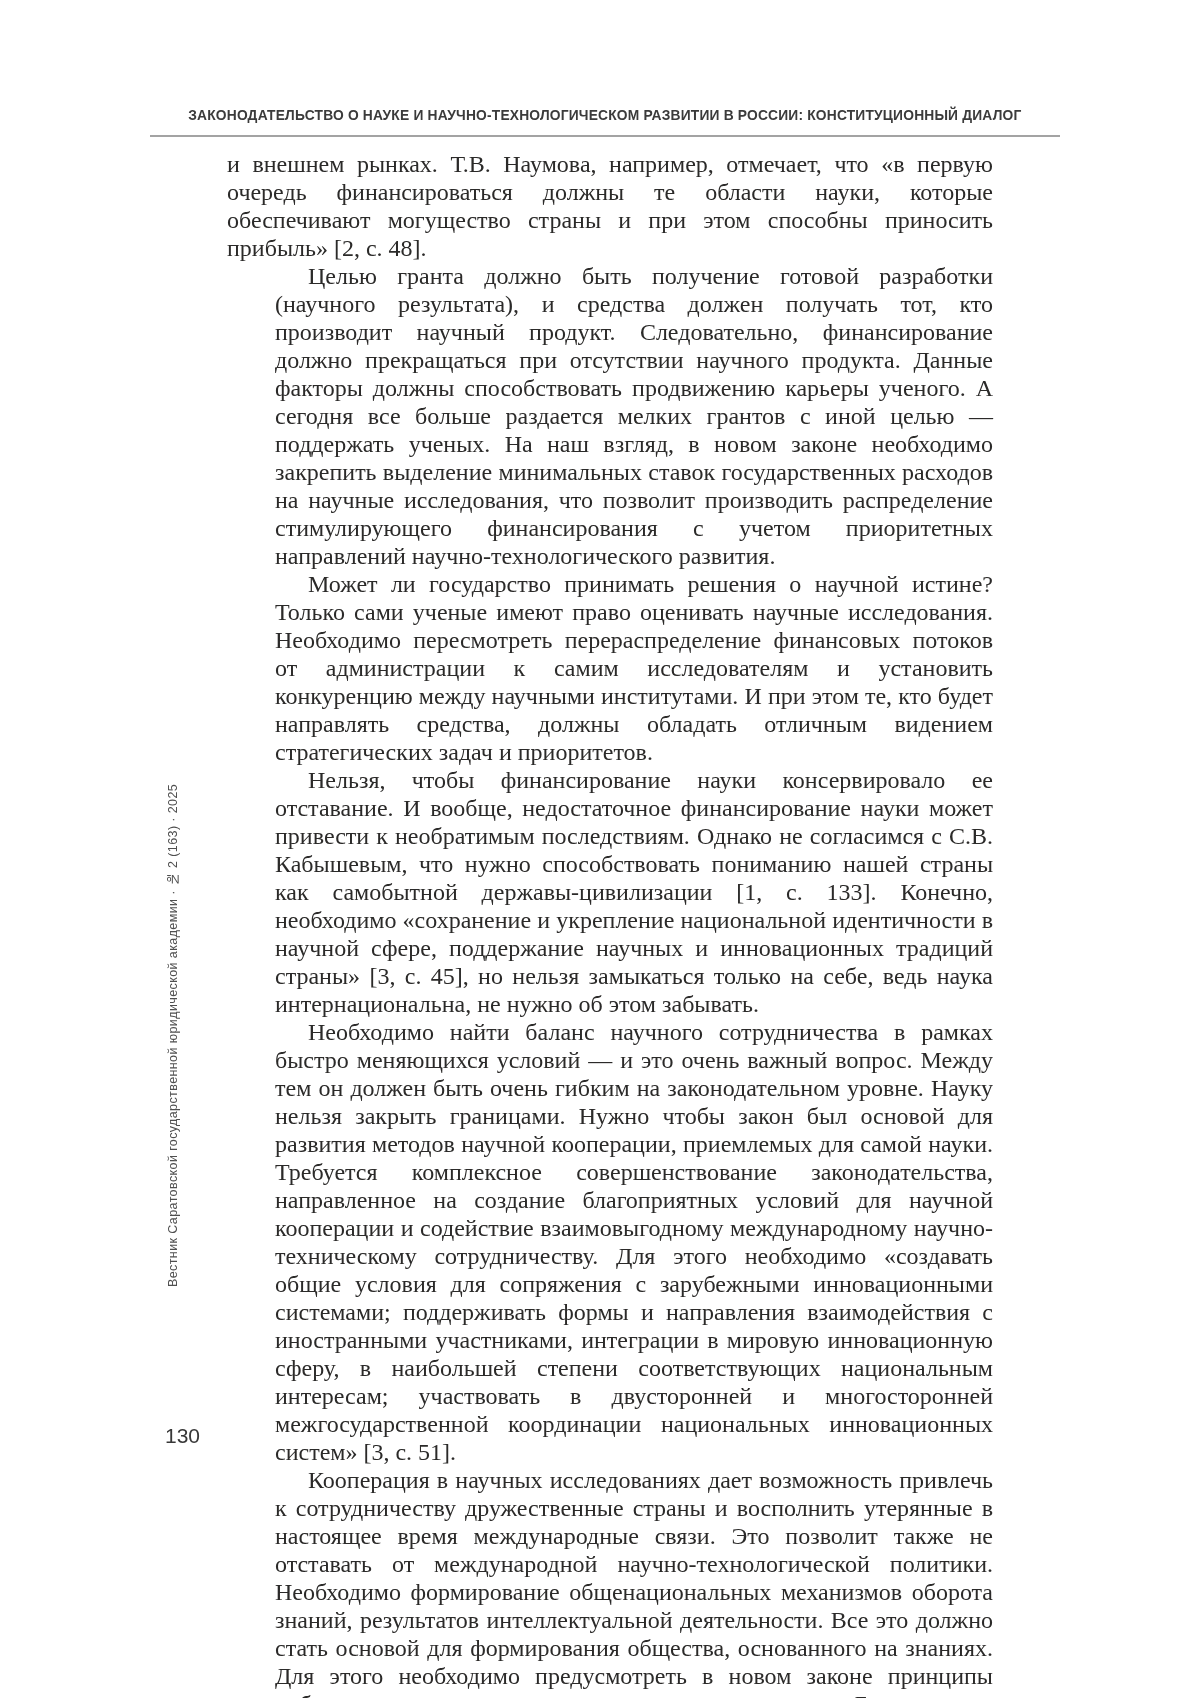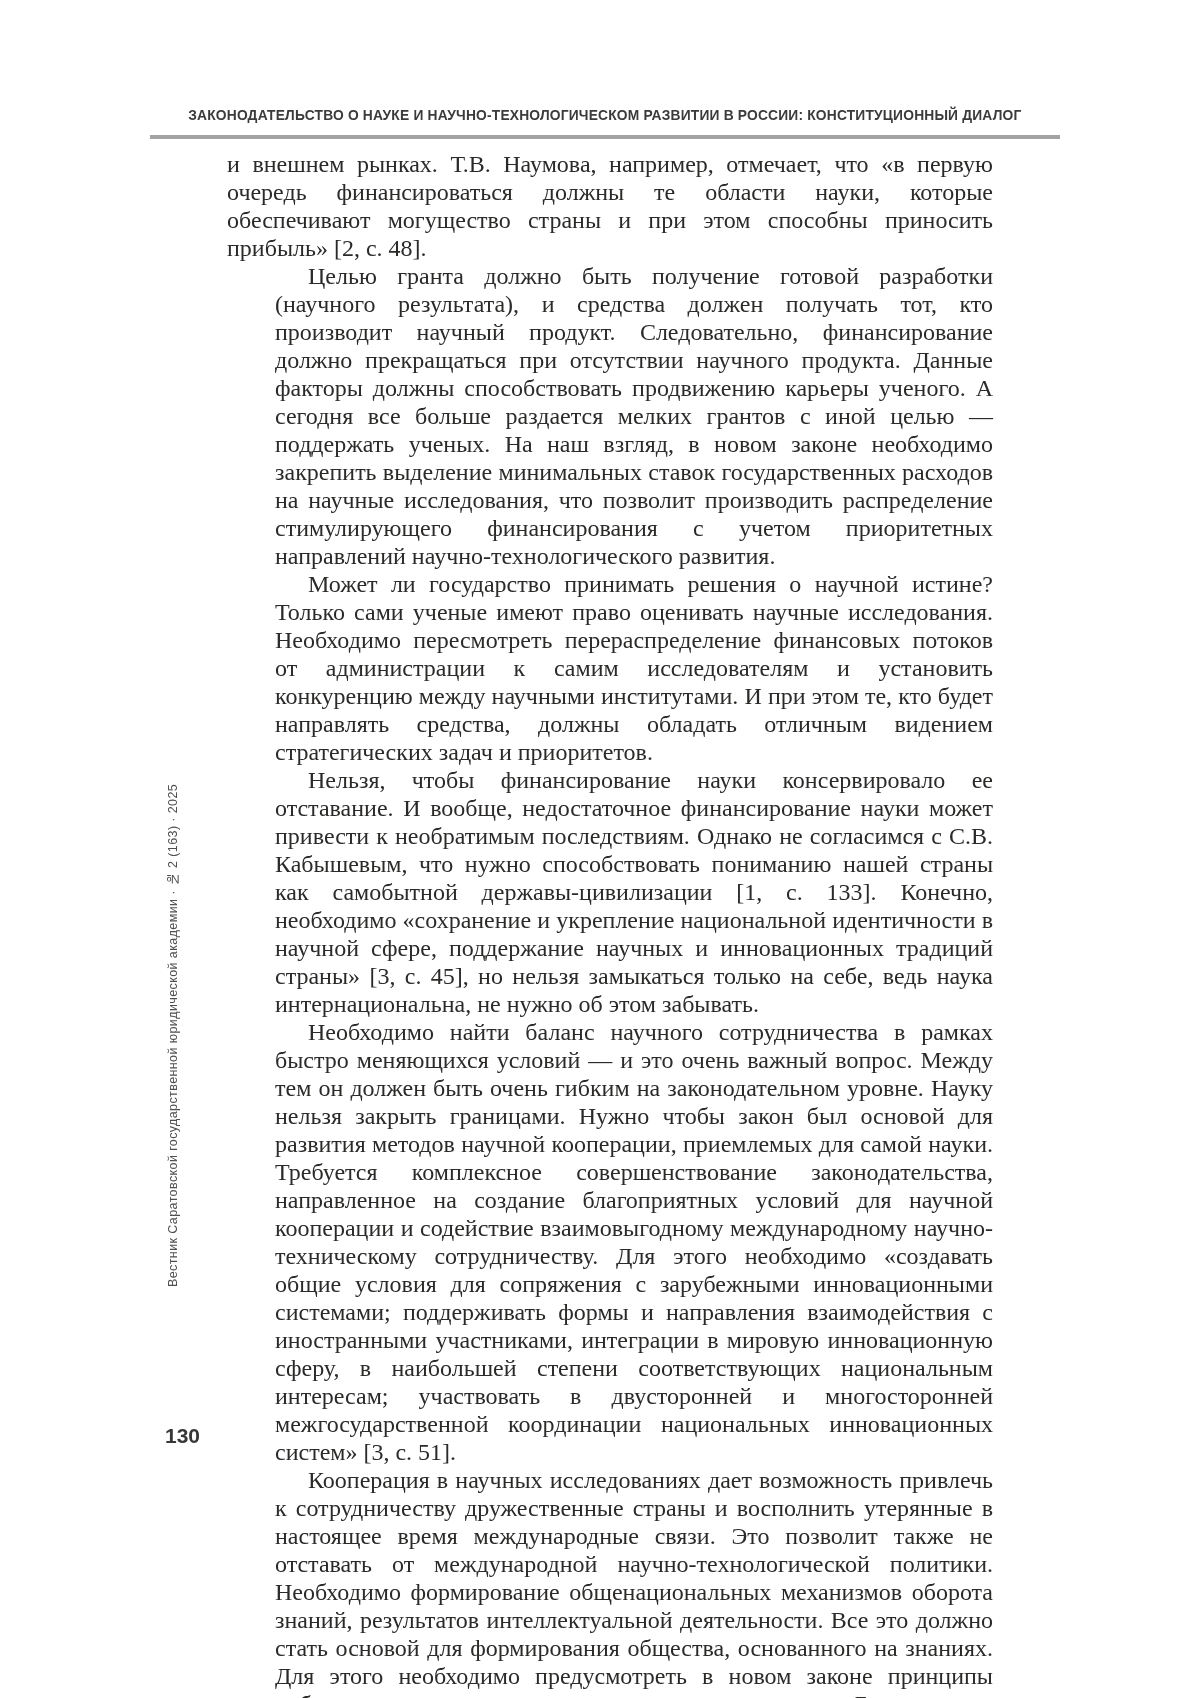--- a/index.html
+++ b/index.html
@@ -13,21 +13,21 @@
     height: 1698px;
     background: #ffffff;
     overflow: hidden;
   }
   .running-head {
     position: absolute;
     left: 150px;
     top: 106px;
     width: 910px;
     text-align: center;
-    border-bottom: 4px solid #a3a3a3;
+    border-bottom: 2px solid #a3a3a3;
     padding-bottom: 11px;
   }
   .running-head span {
     display: inline-block;
     font-family: "Liberation Sans", "DejaVu Sans", sans-serif;
     font-size: 15px;
     font-weight: 700;
     letter-spacing: 0.2px;
     color: #3b3b3b;
     transform: scaleX(0.92);
@@ -48,21 +48,21 @@
     color: #4f4f4f;
     white-space: nowrap;
     text-align: left;
   }
   .page-number {
     position: absolute;
     left: 165px;
     top: 1424px;
     font-family: "Liberation Sans", "DejaVu Sans", sans-serif;
     font-size: 21px;
-    font-weight: 700;
+    font-weight: 400;
     color: #383838;
   }
   .article-body {
     position: absolute;
     left: 227px;
     top: 150px;
     width: 766px;
     font-family: "Liberation Serif", "DejaVu Serif", serif;
     font-size: 24px;
     line-height: 28px;

